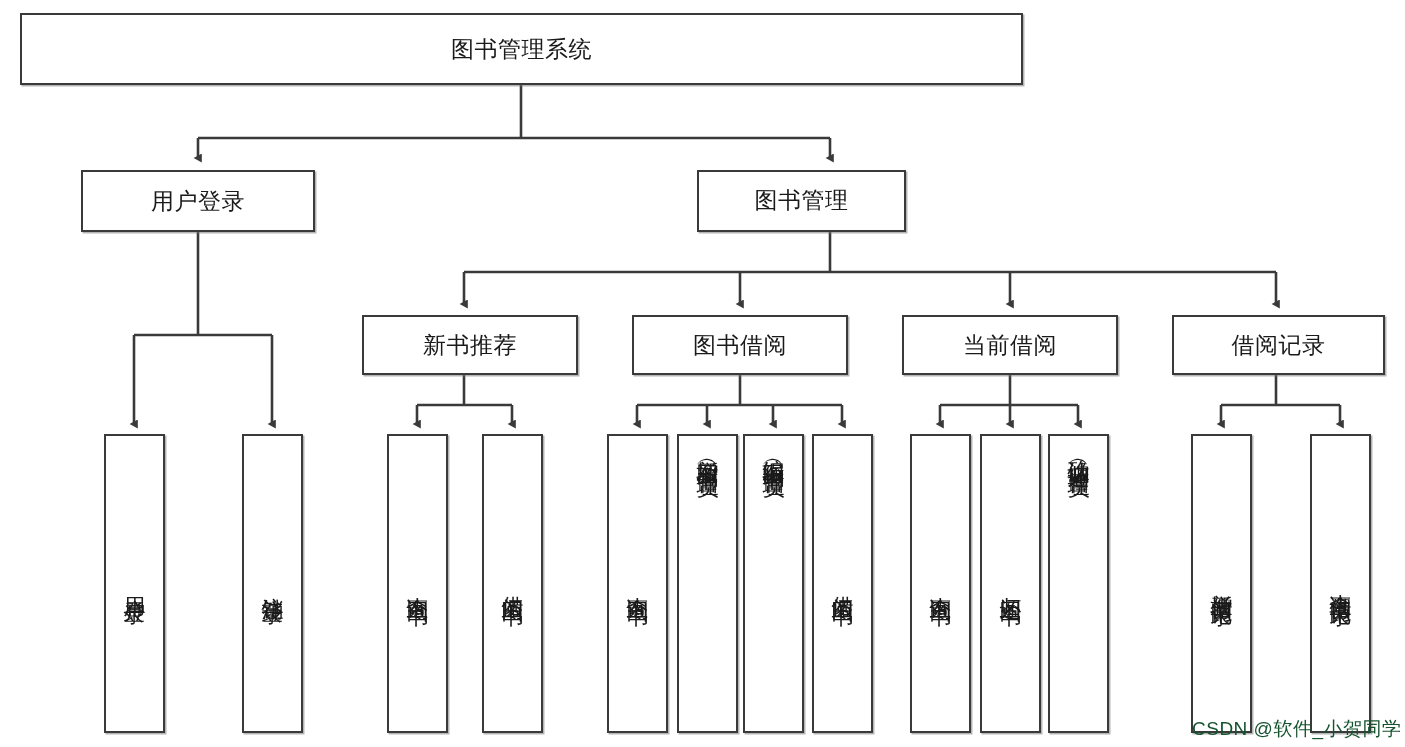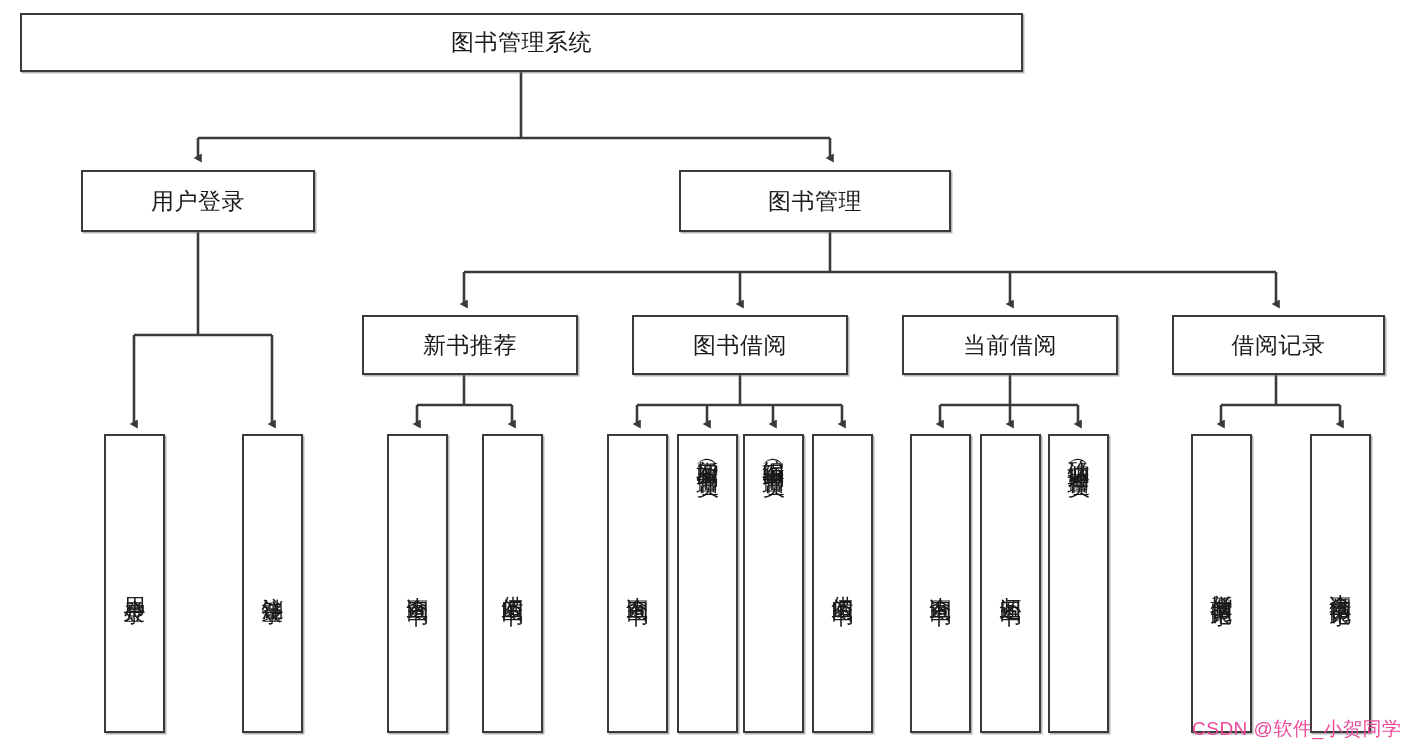--- a/index.html
+++ b/index.html
@@ -62,21 +62,21 @@
     letter-spacing: 2.5px;
     white-space: nowrap;
   }
   .node.vert.mid {
     align-items: center;
     padding-top: 0;
   }
   .watermark {
     position: absolute;
     font-size: 19px;
-    color: #ec4899;
+    color: #14532d;
     white-space: nowrap;
     letter-spacing: 0.5px;
   }
 </style>
 </head>
 <body>
 
 <div id="canvas">
 
   <svg class="links" viewBox="0 0 1405 747">
@@ -122,28 +122,28 @@
       <path d="M1010,405 L1010,424" marker-end="url(#arrowhead)"></path>
       <path d="M1078,405 L1078,424" marker-end="url(#arrowhead)"></path>
 
       <path d="M1276,375 L1276,405"></path>
       <path d="M1221,405 L1340,405"></path>
       <path d="M1221,405 L1221,424" marker-end="url(#arrowhead)"></path>
       <path d="M1340,405 L1340,424" marker-end="url(#arrowhead)"></path>
     </g>
   </svg>
 
-  <div class="node root horiz" style="left:20px; top:13px; width:1003px; height:59px;">
+  <div class="node root horiz" style="left:20px; top:13px; width:1003px; height:72px;">
     <span class="lbl">图书管理系统</span>
   </div>
 
   <div class="node horiz" style="left:81px; top:170px; width:234px; height:62px;">
     <span class="lbl">用户登录</span>
   </div>
-  <div class="node horiz" style="left:679px; top:170px; width:272px; height:62px;">
+  <div class="node horiz" style="left:697px; top:170px; width:209px; height:62px;font-family:Liberation Serif, serif;">
     <span class="lbl">图书管理</span>
   </div>
 
   <div class="node horiz" style="left:362px; top:315px; width:216px; height:60px;align-items:center;">
     <span class="lbl">新书推荐</span>
   </div>
   <div class="node horiz" style="left:632px; top:315px; width:216px; height:60px;">
     <span class="lbl">图书借阅</span>
   </div>
   <div class="node horiz" style="left:902px; top:315px; width:216px; height:60px;">

